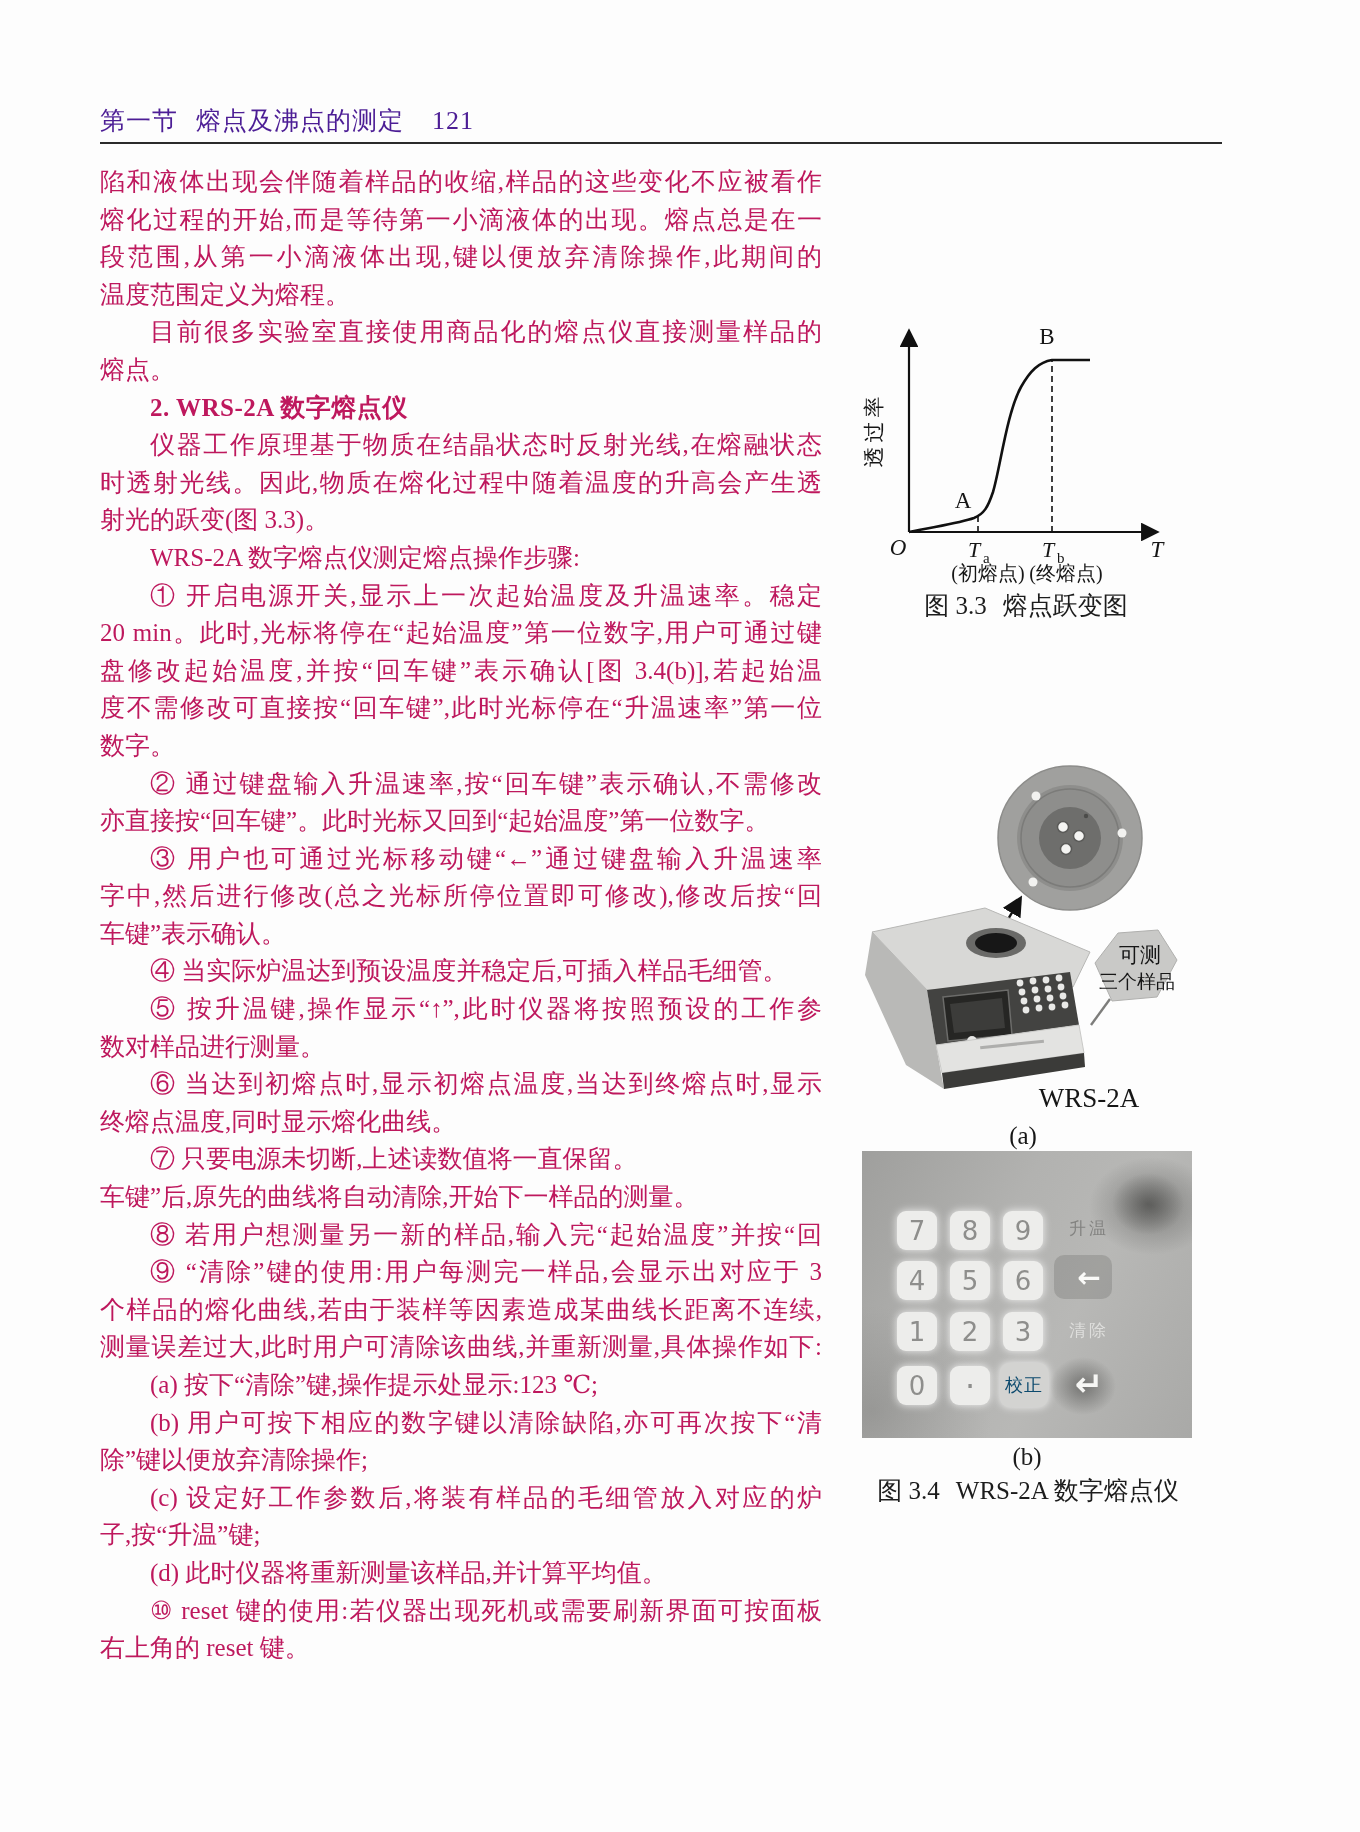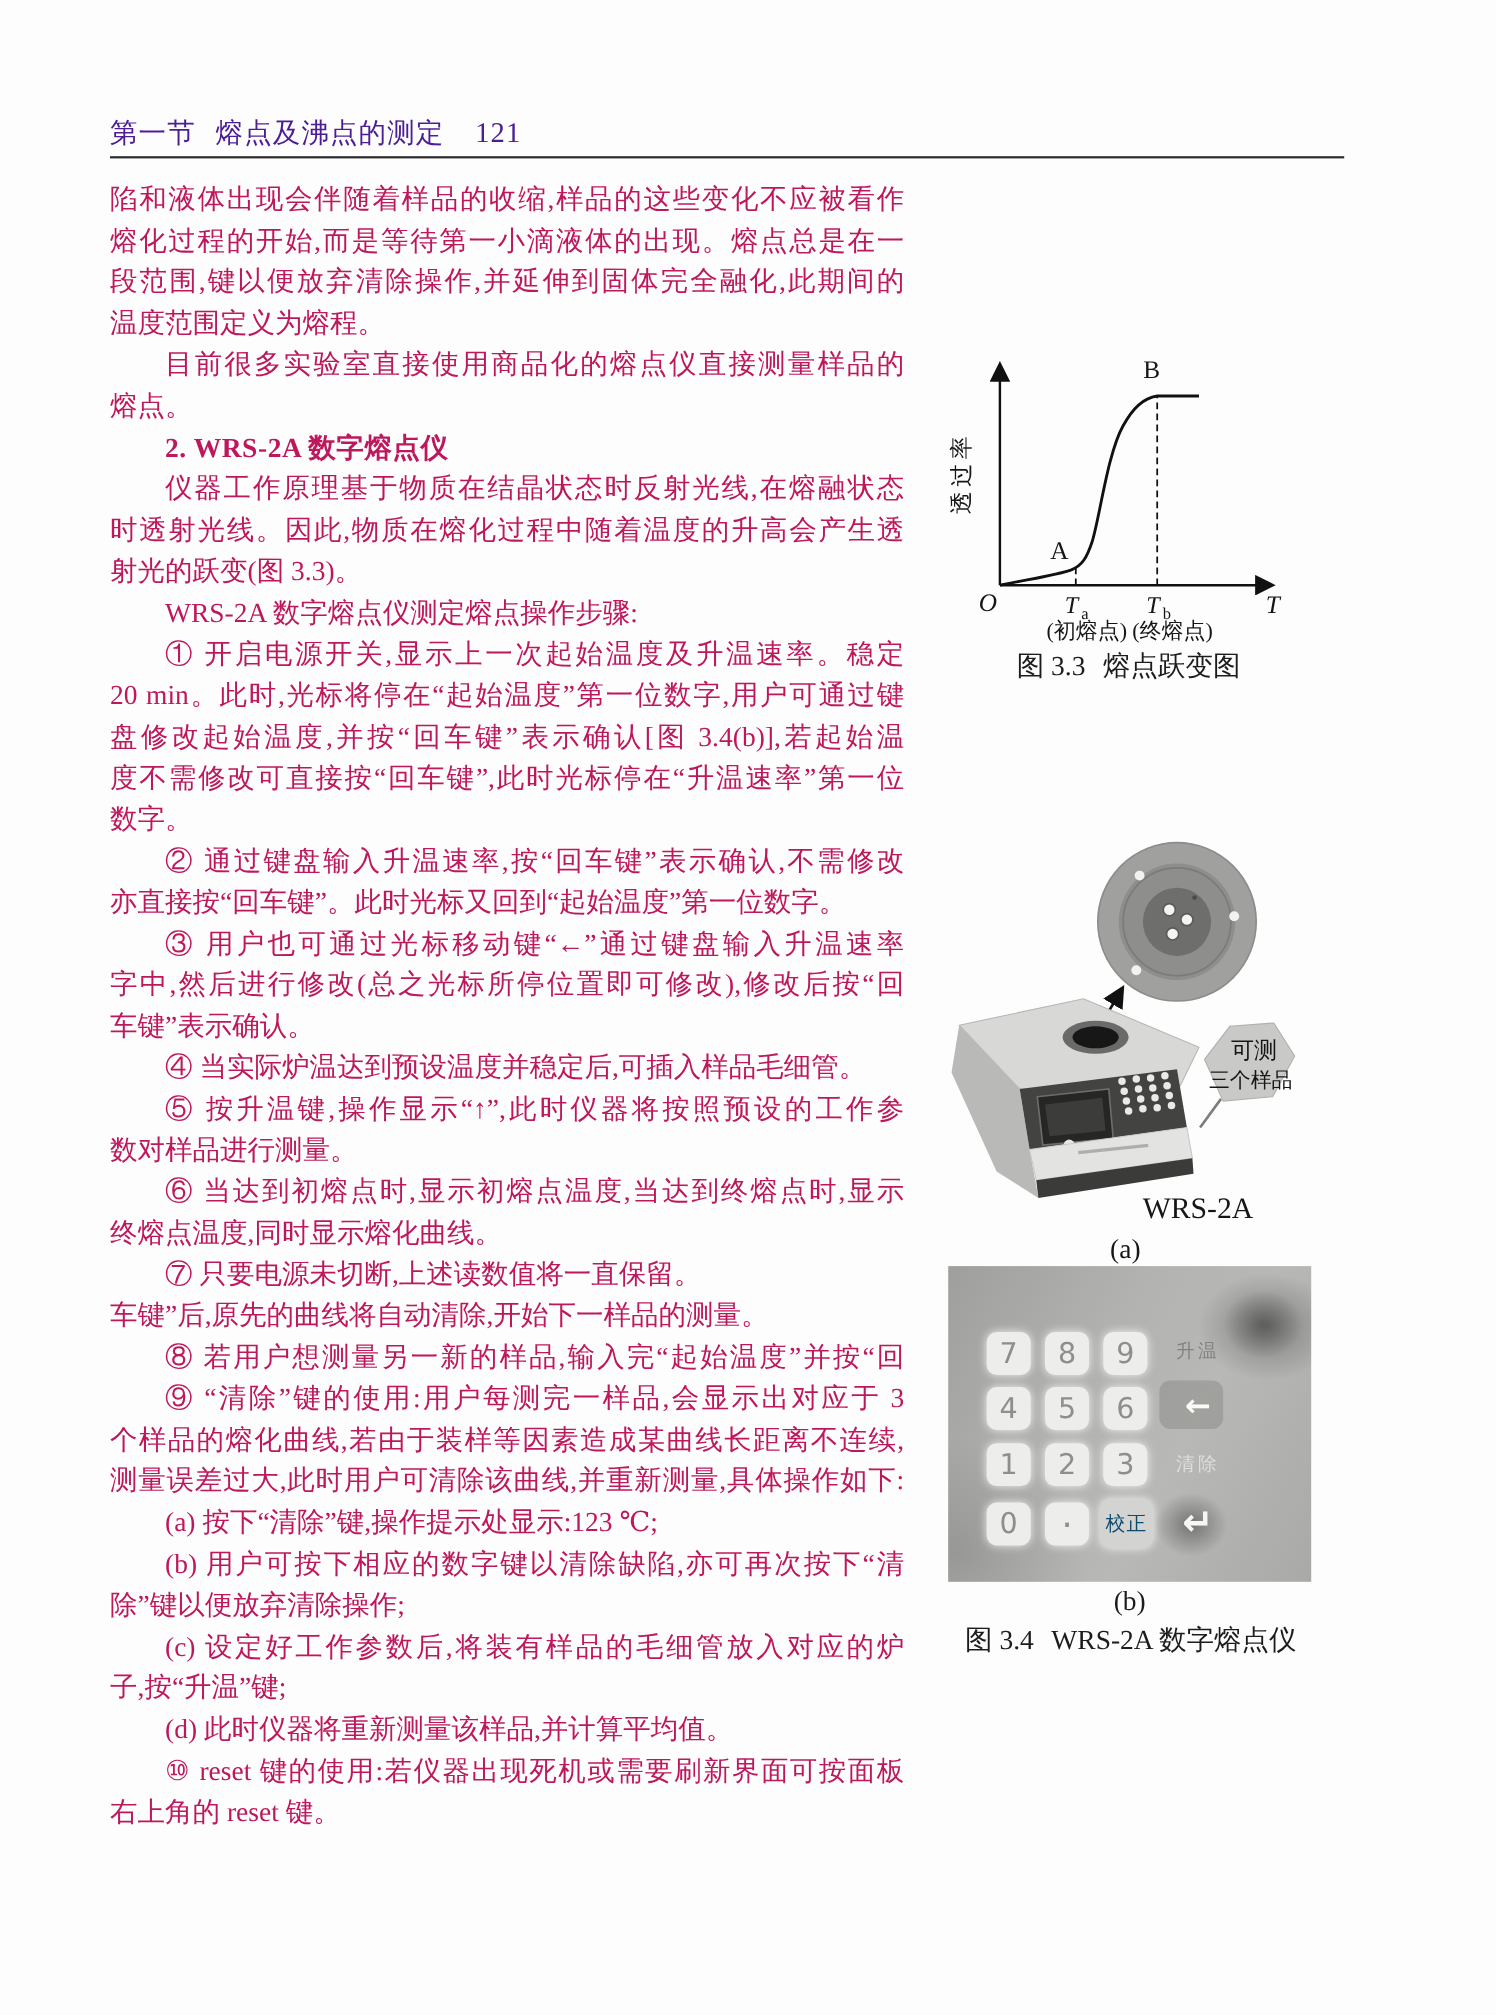--- a/index.html
+++ b/index.html
@@ -79,21 +79,21 @@
   <div class="hdr">
     <span class="sec">第一节</span>
     <span>熔点及沸点的测定</span>
     <span class="pg">121</span>
   </div>
   <div class="rule"></div>
 
   <div class="textcol">
     <p class="ln full">陷和液体出现会伴随着样品的收缩,样品的这些变化不应被看作</p>
     <p class="ln full">熔化过程的开始,而是等待第一小滴液体的出现。熔点总是在一</p>
-    <p class="ln full">段范围,键以便放弃清除操作,并延伸到固体完全融化,此期间的</p>
+    <p class="ln full">段范围,从第一小滴液体出现,键以便放弃清除操作,此期间的</p>
     <p class="ln">温度范围定义为熔程。</p>
     <p class="ln ind full">目前很多实验室直接使用商品化的熔点仪直接测量样品的</p>
     <p class="ln">熔点。</p>
     <p class="ln ind head">2. WRS-2A 数字熔点仪</p>
     <p class="ln ind full">仪器工作原理基于物质在结晶状态时反射光线,在熔融状态</p>
     <p class="ln full">时透射光线。因此,物质在熔化过程中随着温度的升高会产生透</p>
     <p class="ln">射光的跃变(图 3.3)。</p>
     <p class="ln ind">WRS-2A 数字熔点仪测定熔点操作步骤:</p>
     <p class="ln ind full">① 开启电源开关,显示上一次起始温度及升温速率。稳定</p>
     <p class="ln full">20 min。此时,光标将停在“起始温度”第一位数字,用户可通过键</p>

